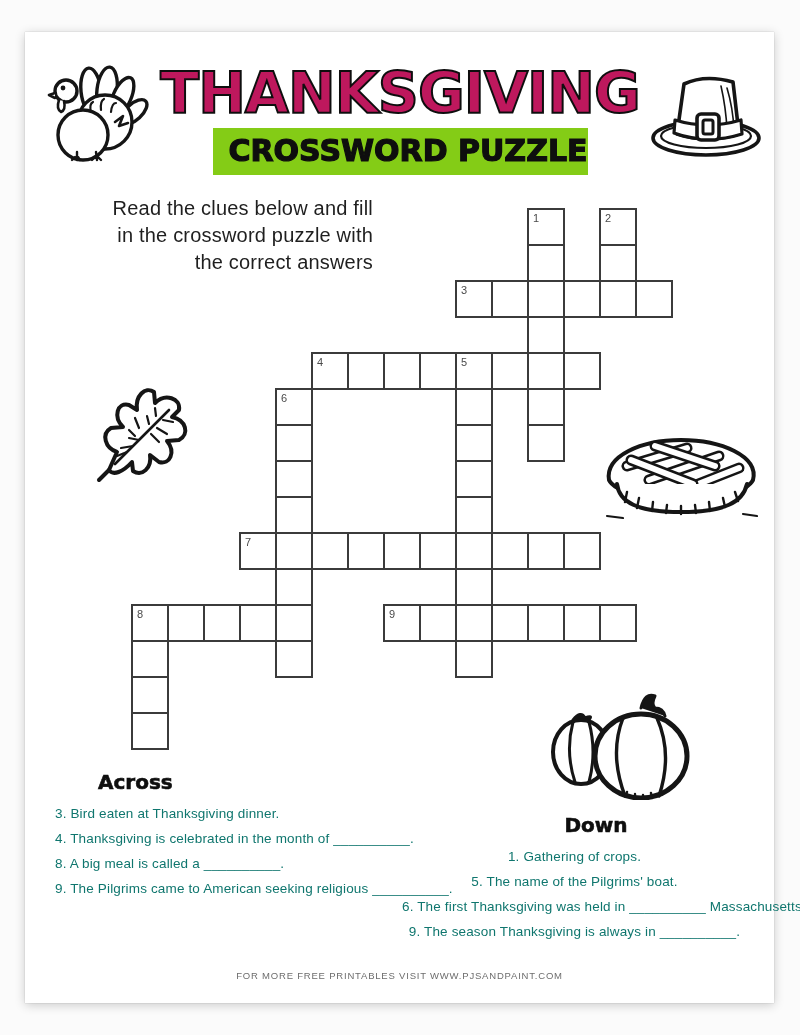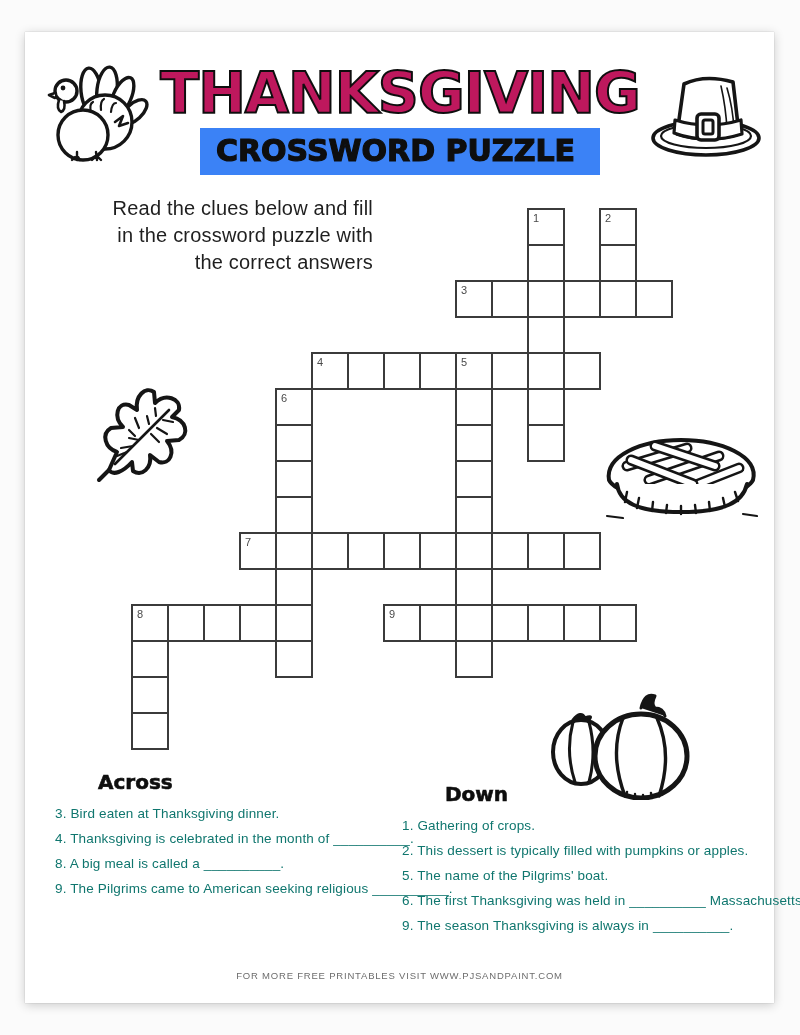--- a/index.html
+++ b/index.html
@@ -16,24 +16,24 @@
   }
   
   .header{position:absolute;left:60px;top:30px;width:630px;text-align:center;}
   .title{
     font-family:"DejaVu Sans",sans-serif;
     font-weight:bold;font-size:57px;letter-spacing:-1px;color:#be185d;
     -webkit-text-stroke:2px #0e0e0e;line-height:62px;white-space:nowrap;
   }
   .subtitle-wrap{margin-top:4px;}
   .subtitle{
-    display:inline-block;padding:5px 25px 7px 16px;
+    display:inline-block;padding:5px 0 7px 16px;
     font-family:"DejaVu Sans",sans-serif;
     font-weight:bold;font-size:30px;letter-spacing:0px;color:#0e0e0e;
-    -webkit-text-stroke:1.2px #0e0e0e;background:#3b82f6;white-space:nowrap;
+    -webkit-text-stroke:1.2px #0e0e0e;background:#84cc16;white-space:nowrap;
   }
   
   .illus{position:absolute;}
   .illus svg{display:block;}
   #turkey{left:20px;top:28px;}
   #hat{left:622px;top:38px;}
   #leaf{left:66px;top:340px;}
   #pie{left:572px;top:390px;}
   #pumpkins{left:520px;top:650px;}
   
@@ -48,21 +48,21 @@
     position:absolute;width:38px;height:38px;box-sizing:border-box;
     border:2px solid #3b3b3b;background:#ffffff;
   }
   .cell .num{
     position:absolute;left:4px;top:2px;
     font-size:11px;font-weight:300;color:#4a4a4a;letter-spacing:0;
   }
   
   .clues-col{position:absolute;}
   #across-col{left:30px;top:738px;width:330px;}
-  #down-col{left:377px;top:750px;width:345px;}
+  #down-col{left:377px;top:781px;width:345px;text-align:center;}
   .clues-title{
     font-family:"DejaVu Sans",sans-serif;
     font-weight:bold;font-size:20px;color:#0e0e0e;margin-bottom:13px;margin-left:43px;
     -webkit-text-stroke:0.6px #0e0e0e;
   }
   .clue{
     font-size:13.5px;font-weight:300;color:#0f766e;letter-spacing:0.15px;
     margin-bottom:11px;line-height:14px;white-space:nowrap;
   }
   
@@ -245,20 +245,19 @@
     <div class="clues-title">Across</div>
     <div class="clue">3. Bird eaten at Thanksgiving dinner.</div>
     <div class="clue">4. Thanksgiving is celebrated in the month of __________.</div>
     <div class="clue">8. A big meal is called a __________.</div>
     <div class="clue">9. The Pilgrims came to American seeking religious __________.</div>
   </div>
 
   <div class="clues-col" id="down-col">
     <div class="clues-title">Down</div>
     <div class="clue">1. Gathering of crops.</div>
-    <div class="clue">2. This dessert is typically filled with pumpkins or apples.</div>
     <div class="clue">5. The name of the Pilgrims' boat.</div>
     <div class="clue">6. The first Thanksgiving was held in __________ Massachusetts.</div>
     <div class="clue">9. The season Thanksgiving is always in __________.</div>
   </div>
 
   <div class="footer">FOR MORE FREE PRINTABLES VISIT WWW.PJSANDPAINT.COM</div>
 </div>
 
 </body></html>

